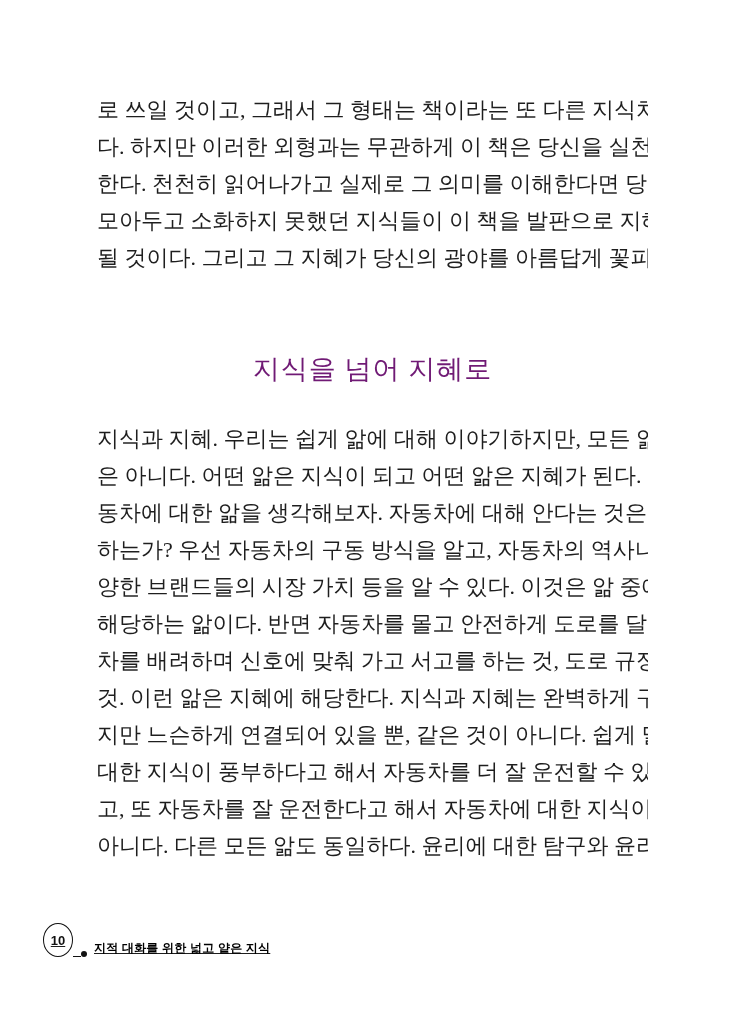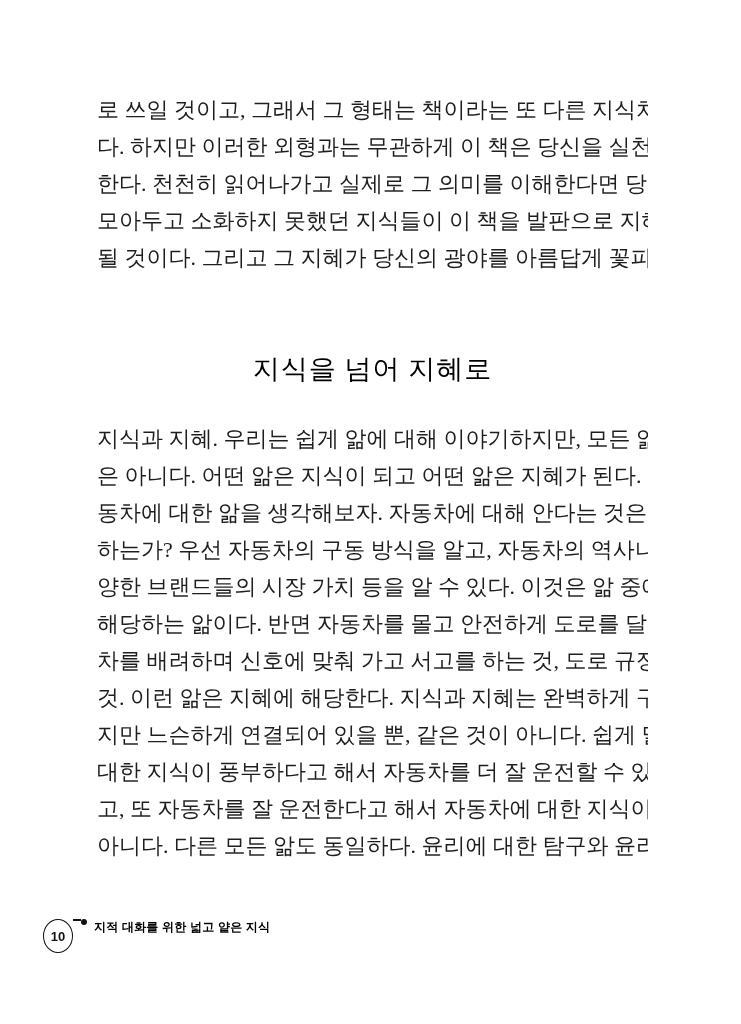--- a/index.html
+++ b/index.html
@@ -48,33 +48,34 @@
     position: absolute;
     left: 97px;
     width: 551px;
     top: 349px;
     height: 40px;
     line-height: 40px;
     text-align: center;
     font-family: "Liberation Serif", "DejaVu Serif", serif;
     font-size: 27px;
     font-weight: 400;
-    color: #000000;
+    color: #701a75;
     letter-spacing: 1px;
   }
 
   #para-section { top: 420px; }
 
   .footer {
     position: absolute;
     left: 43px;
     top: 919px;
     height: 38px;
     display: flex;
-    align-items: flex-start;
+    align-items: flex-end;
+    text-decoration: underline;
   }
 
   .page-badge {
     width: 30px;
     height: 34px;
     border: 1.5px solid #111111;
     border-radius: 50%;
     display: flex;
     align-items: center;
     justify-content: center;

